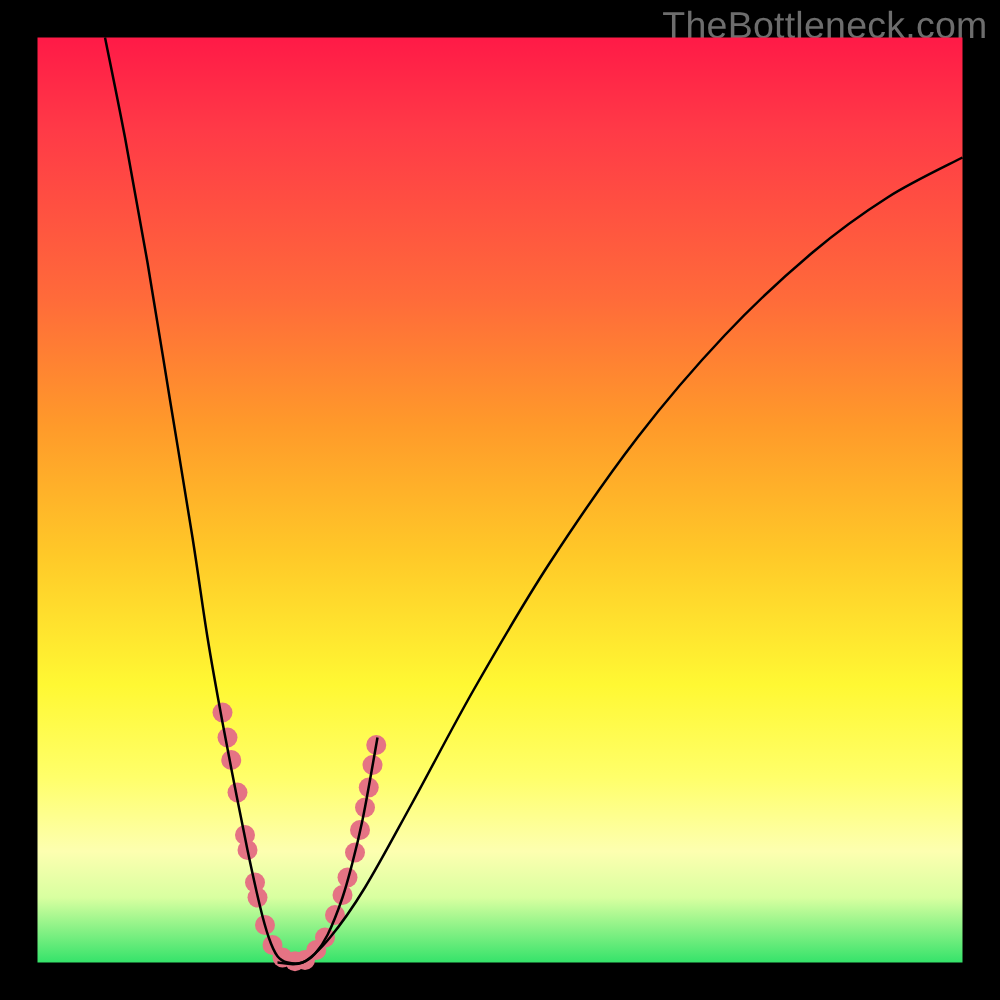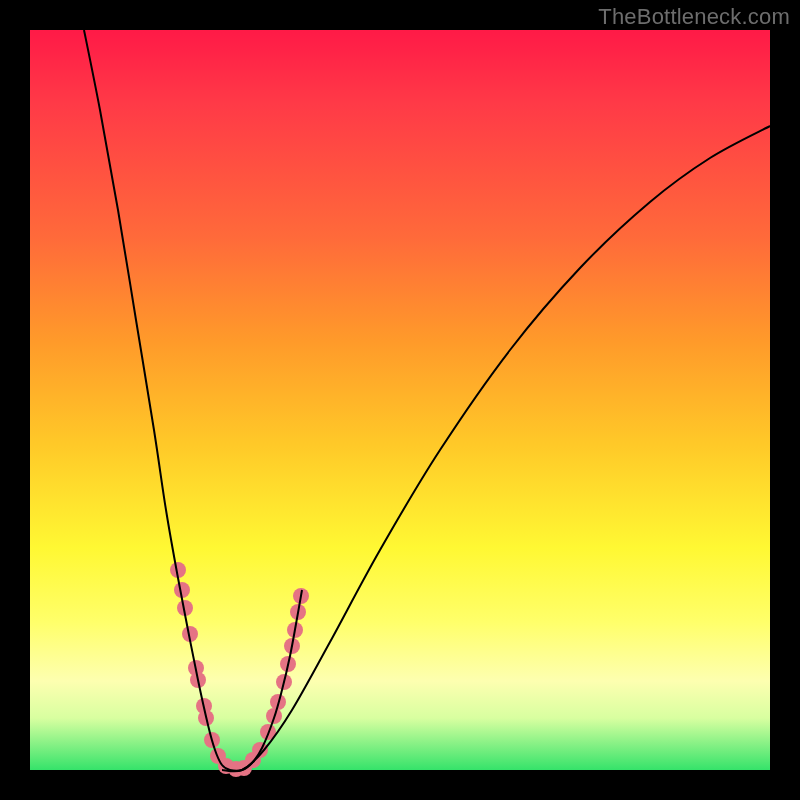--- a/index.html
+++ b/index.html
@@ -38,21 +38,21 @@
       #fdffb0 88%,
       #d8ffa0 93%,
       #35e36a 100%
     );
   }
   .wm {
     position: absolute;
     top: 4px;
     right: 10px;
     color: #6d6d6d;
-    font-size: 22px;
+    font-size: 30px;
     letter-spacing: 0.2px;
     font-weight: 400;
     user-select: none;
   }
   svg.curves {
     position: absolute;
     left: 0;
     top: 0;
     width: 740px;
     height: 740px;

